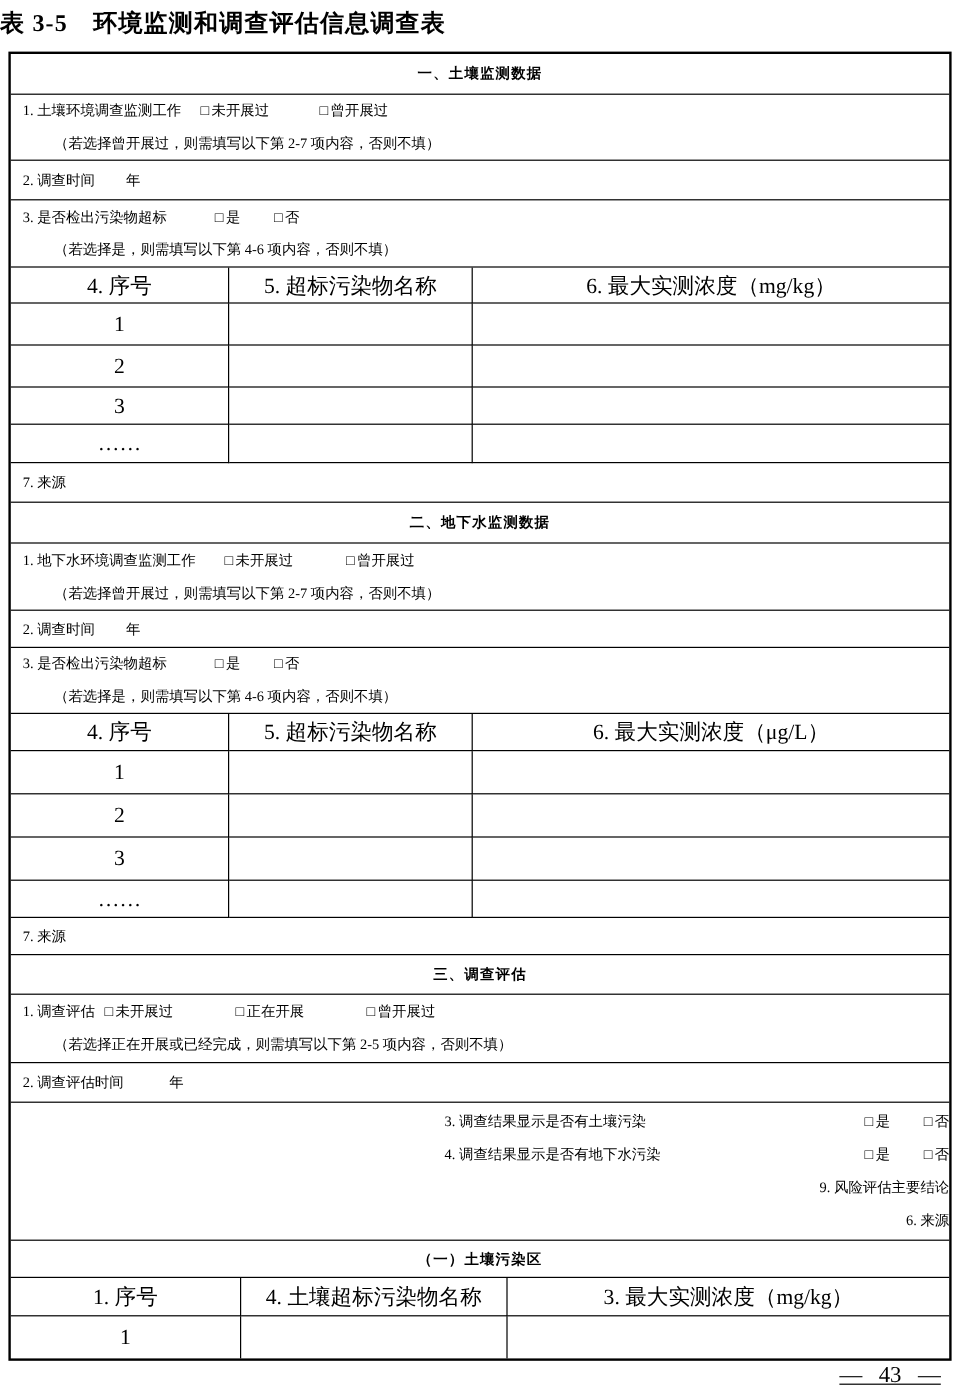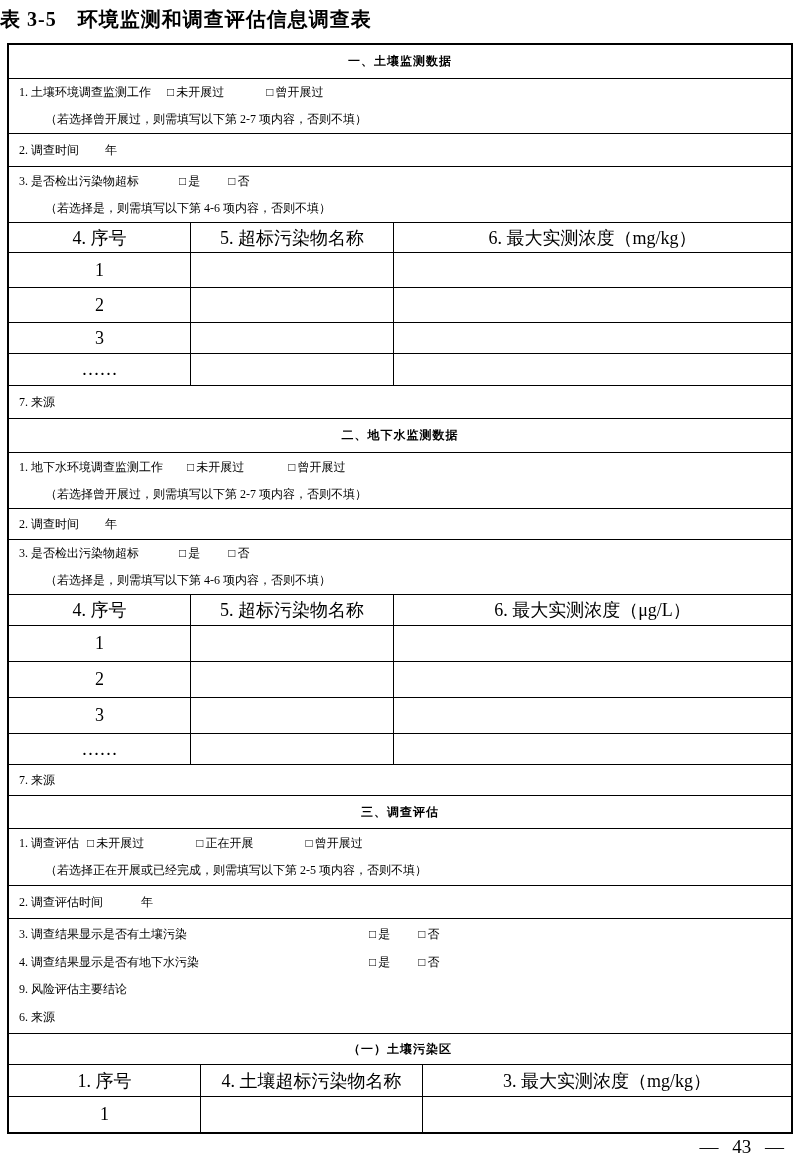--- a/index.html
+++ b/index.html
@@ -7,38 +7,38 @@
        font-family:"Liberation Serif","DejaVu Serif",serif;color:#000;}
   .page{position:relative;width:800px;height:1166px;background:#fff;}
   .title{padding-top:6px;text-align:left;font-size:20px;font-weight:bold;letter-spacing:1px;}
   .form{position:absolute;left:7px;top:43px;width:786px;border:2px solid #000;box-sizing:border-box;background:#fff;}
   .row{display:flex;align-items:center;border-bottom:1px solid #000;padding-left:10px;
        font-size:12px;box-sizing:border-box;line-height:1.25;}
   .sec{justify-content:center;font-weight:bold;padding-left:0;letter-spacing:1px;}
   .two{flex-direction:column;align-items:stretch;justify-content:center;padding-left:0;}
   .two .l1{padding-left:10px;line-height:27px;}
   .two .l2{padding-left:36px;line-height:27px;}
-  .block{flex-direction:column;align-items:flex-start;justify-content:center;padding-left:0;}
+  .block{flex-direction:column;align-items:flex-end;justify-content:center;padding-left:0;}
   .block .bl{padding-left:10px;line-height:27.5px;}
   .h31{height:31px}.h33{height:33px}.h34{height:34px}
   .h55{height:55px}.h56{height:56px}.h57{height:57px}.h115{height:115px}
   .g8{margin-left:8px}.g16{margin-left:16px}.g24{margin-left:24px}.g26{margin-left:26px}
   .g28{margin-left:28px}.g38{margin-left:38px}.g40{margin-left:40px}.g42{margin-left:42px}
   .g44{margin-left:44px}.g52{margin-left:52px}
   .cb{margin-right:2px;}
   .lblfix{display:inline-block;width:350px;}
   .itable{display:grid;grid-template-columns:182px 203px 1fr;}
   .itable.t1{grid-template-rows:30px 35px 35px 31px 32px;}
   .itable.t2{grid-template-rows:31px 36px 36px 36px 31px;}
   .itable.t3{grid-template-columns:192px 222px 1fr;grid-template-rows:32px 35px;}
   .c{border-bottom:1px solid #000;display:flex;align-items:center;justify-content:center;
      box-sizing:border-box;font-size:18px;}
   .v{border-right:1px solid #000;}
   .nb{border-bottom:none;}
-  .pageno{position:absolute;right:16px;top:1136px;font-size:19px;word-spacing:9px;}
+  .pageno{position:absolute;right:16px;top:1136px;font-size:19px;word-spacing:9px;text-decoration:underline;}
 </style>
 </head>
 <body>
 
 <div class="page">
 
   <div class="title">表 3-5　环境监测和调查评估信息调查表</div>
 
   <div class="form">
 

